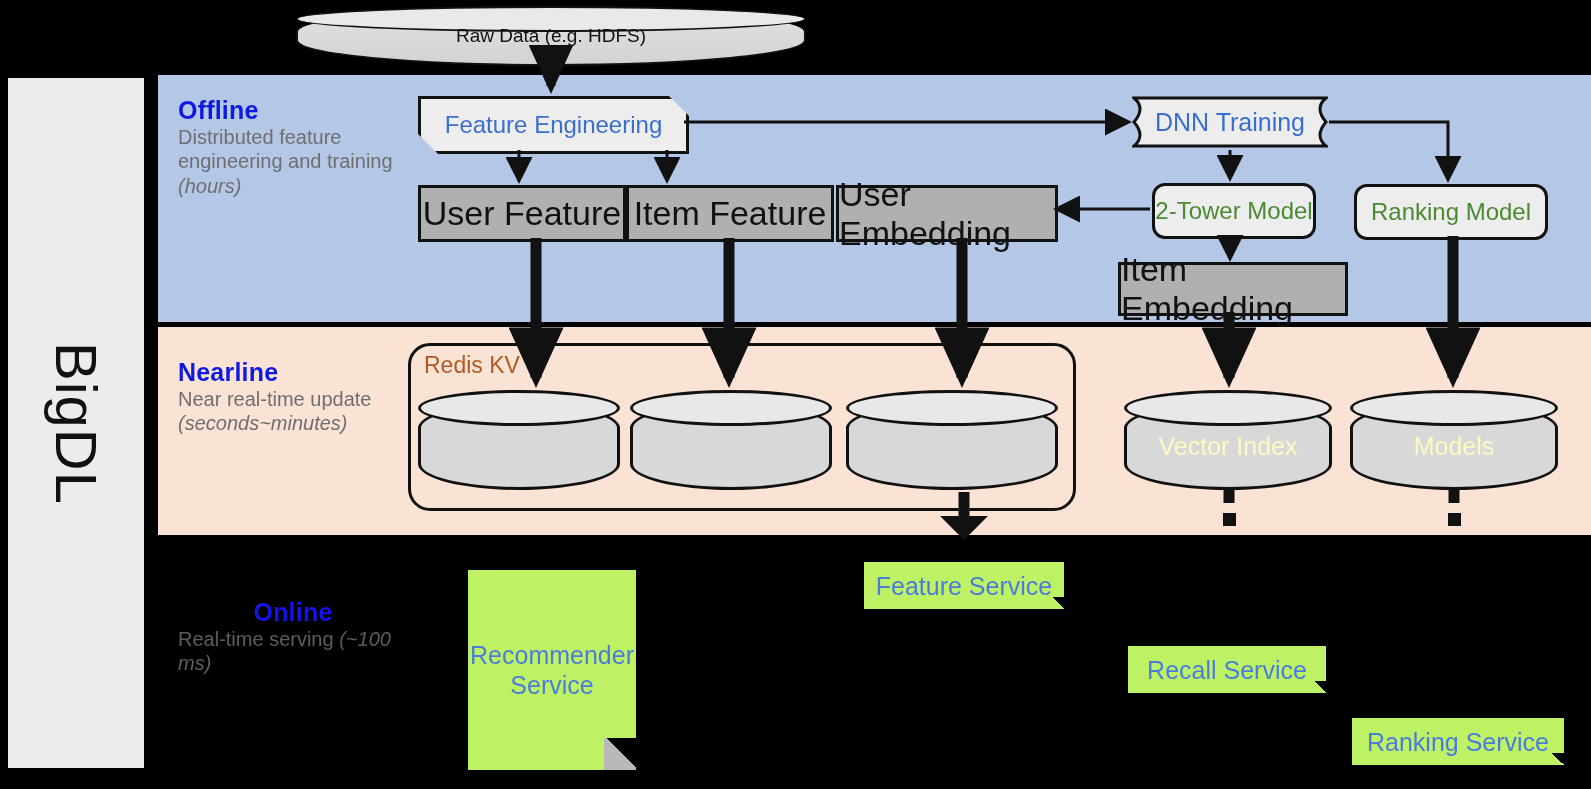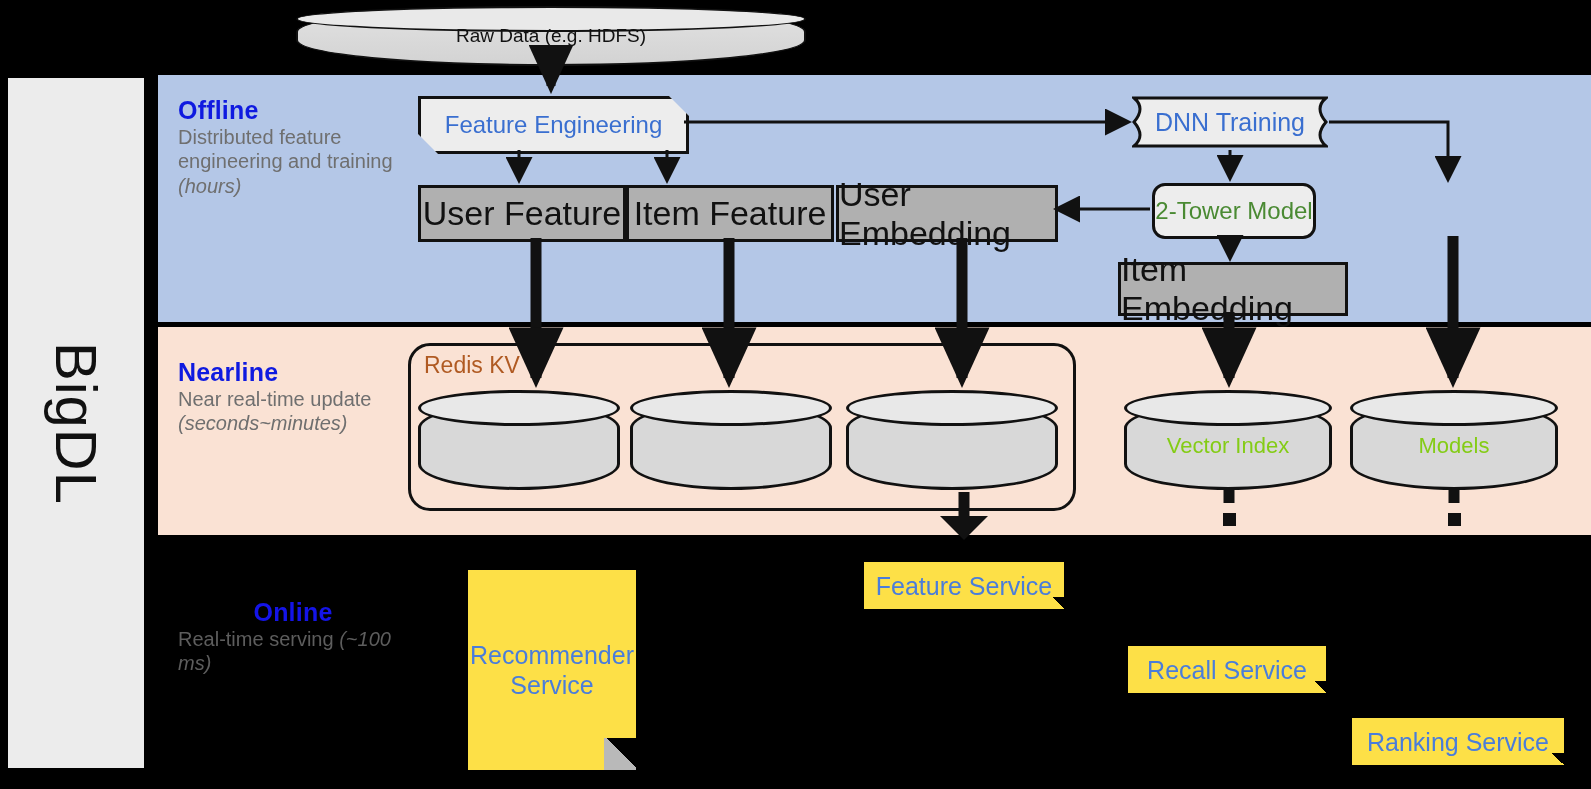--- a/index.html
+++ b/index.html
@@ -50,28 +50,28 @@
   .data{position:absolute;background:#b0b0b0;border:3px solid #111;display:flex;
         align-items:center;justify-content:center;font-size:34px;color:#111;}
 
   
   .cyl{position:absolute;}
   .cyl .body{position:absolute;left:0;right:0;top:12px;bottom:0;background:#d8d8d8;
         border:3px solid #111;border-radius:50%/26px;}
   .cyl .lid{position:absolute;left:0;right:0;top:0;height:30px;background:#e8e8e8;
         border:3px solid #111;border-radius:50%;}
   .cyl .txt{position:absolute;inset:0;display:flex;align-items:center;justify-content:center;
-        font-size:22px;color:#84cc16;padding-top:12px;box-sizing:border-box;}
+        font-size:25px;color:#fef9c3;padding-top:12px;box-sizing:border-box;}
 
   #redis-kv{position:absolute;left:408px;top:343px;width:662px;height:162px;
         border:3px solid #111;border-radius:22px;}
   #redis-kv-label{position:absolute;left:424px;top:352px;font-size:23px;color:#b05a22;}
 
   
-  .note{position:absolute;background:#fde047;display:flex;align-items:center;justify-content:center;
+  .note{position:absolute;background:#bef264;display:flex;align-items:center;justify-content:center;
         font-size:25px;color:#4a7ddb;text-align:center;line-height:1.2;}
   .note .fold{position:absolute;right:0;bottom:0;width:12px;height:12px;
         background:linear-gradient(225deg,#000 0 50%,transparent 50%);}
   #recommender-service{left:468px;top:570px;width:168px;height:200px;}
   #recommender-service .fold{width:32px;height:32px;
         background:linear-gradient(225deg,#000 0 46%,#b9b9b9 46%);}
   #feature-service{left:864px;top:562px;width:200px;height:47px;}
   #recall-service{left:1128px;top:646px;width:198px;height:47px;}
   #ranking-service{left:1352px;top:718px;width:212px;height:47px;}
 
@@ -118,20 +118,21 @@
       <path d="M2,2 H194 q-12,10 0,24 q-12,14 0,24 H2 q12,-10 0,-24 q12,-14 0,-24 Z" fill="#ededed" stroke="#111" stroke-width="3"></path>
     </svg>
     <div class="txt">DNN Training</div>
   </div>
 
   <div class="data" id="user-feature" style="left:418px;top:185px;width:202px;height:51px">User Feature</div>
   <div class="data" id="item-feature" style="left:626px;top:185px;width:202px;height:51px">Item Feature</div>
   <div class="data" id="user-embedding" style="left:836px;top:185px;width:216px;height:51px">User Embedding</div>
 
   <div class="proc green rounded" id="two-tower-model" style="left:1152px;top:183px;width:158px;height:50px">2-Tower Model</div>
+  <div class="proc green rounded" id="ranking-model" style="left:1354px;top:184px;width:188px;height:50px">Ranking Model</div>
   <div class="data" id="item-embedding" style="left:1118px;top:262px;width:224px;height:48px">Item Embedding</div>
 
   <div id="redis-kv"></div>
   <div id="redis-kv-label">Redis KV</div>
 
   <div class="cyl" style="left:418px;top:390px;width:202px;height:100px">
     <div class="body"></div>
     <div class="lid"></div>
   </div>
   <div class="cyl" style="left:630px;top:390px;width:202px;height:100px">

